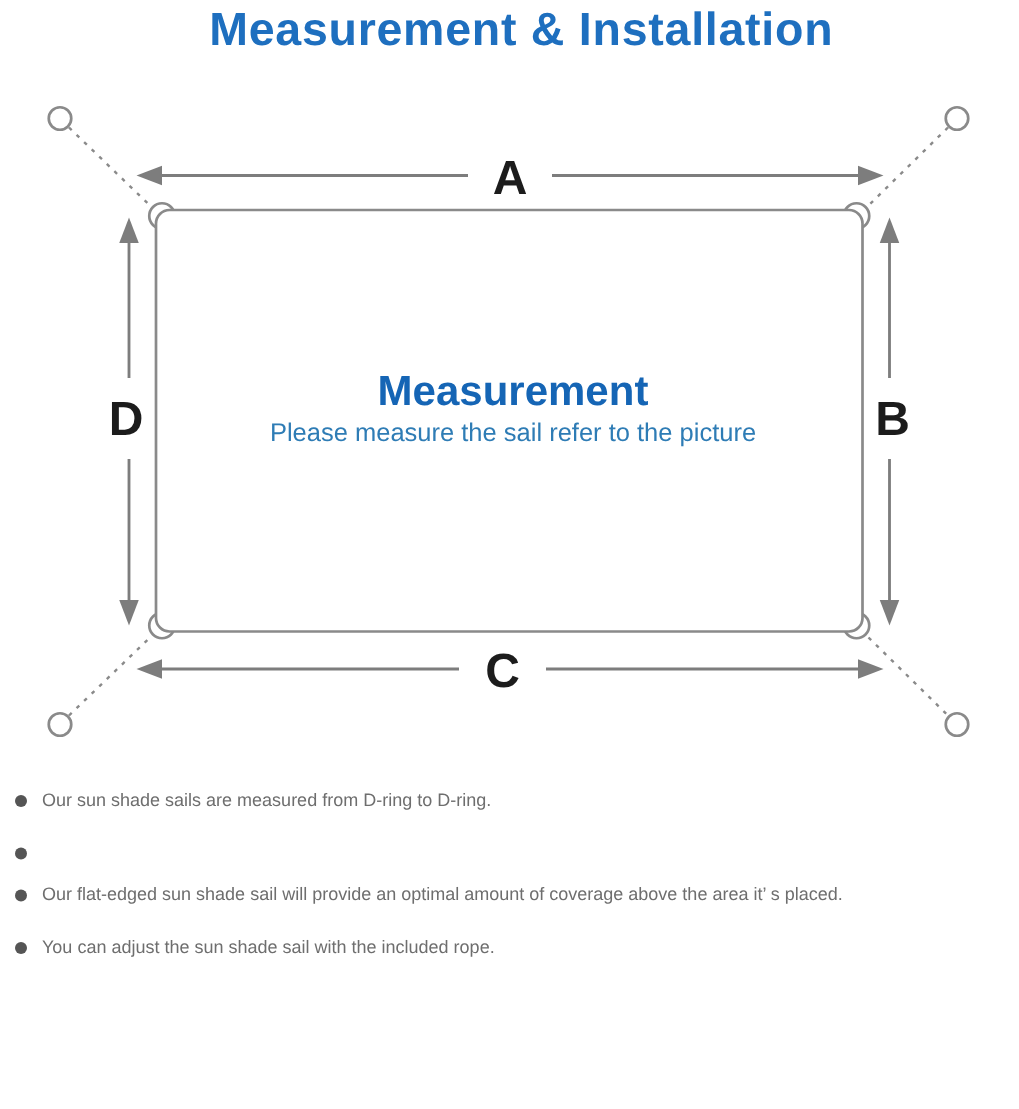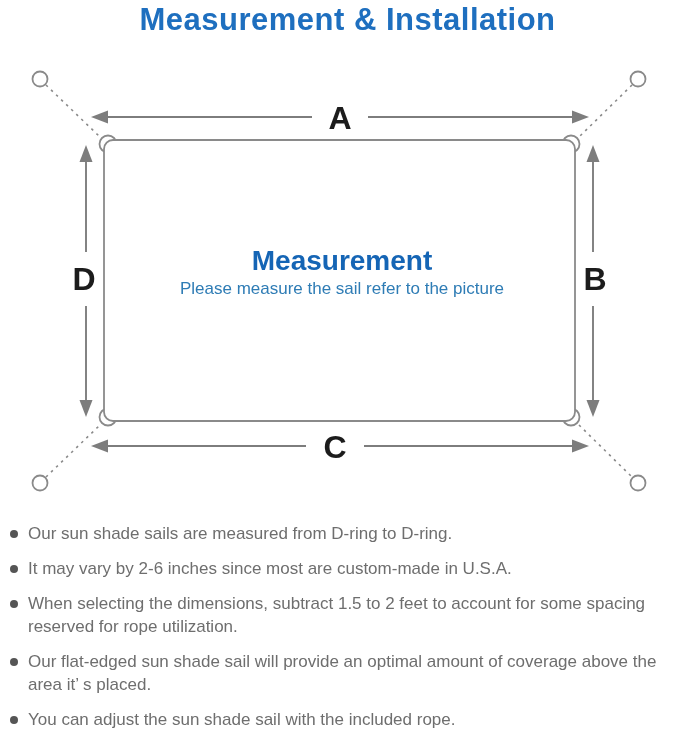--- a/index.html
+++ b/index.html
@@ -56,21 +56,21 @@
     align-items:flex-start;
     margin-bottom:12px;
   }
   .dot{
     flex:none;
     width:8px;height:8px;border-radius:50%;
     background:var(--dot-gray,#555555);
     margin:8px 10px 0 0;
   }
   .btext{
-    font-size:17px;
+    font-size:12px;
     line-height:23px;
     color:var(--bullet-gray,#6e6e6e);
   }
 </style>
 </head>
 <body>
 
 <div class="page">
 
   <h1 class="title">Measurement &amp; Installation</h1>
@@ -137,25 +137,20 @@
     <text class="center-s" x="342" y="294">Please measure the sail refer to the picture</text>
   </svg>
 
   <ul class="bullets">
     <li class="bullet">
       <span class="dot"></span>
       <span class="btext">Our sun shade sails are measured from D-ring to D-ring.</span>
     </li>
     <li class="bullet">
       <span class="dot"></span>
-      <span class="btext">It may vary by 2-6 inches since most are custom-made in U.S.A.</span>
-    </li>
-    <li class="bullet">
-      <span class="dot"></span>
-      <span class="btext">When selecting the dimensions, subtract 1.5 to 2 feet to account for some spacing reserved for rope utilization.</span>
     </li>
     <li class="bullet">
       <span class="dot"></span>
       <span class="btext">Our flat-edged sun shade sail will provide an optimal amount of coverage above the area it’ s placed.</span>
     </li>
     <li class="bullet">
       <span class="dot"></span>
       <span class="btext">You can adjust the sun shade sail with the included rope.</span>
     </li>
   </ul>

